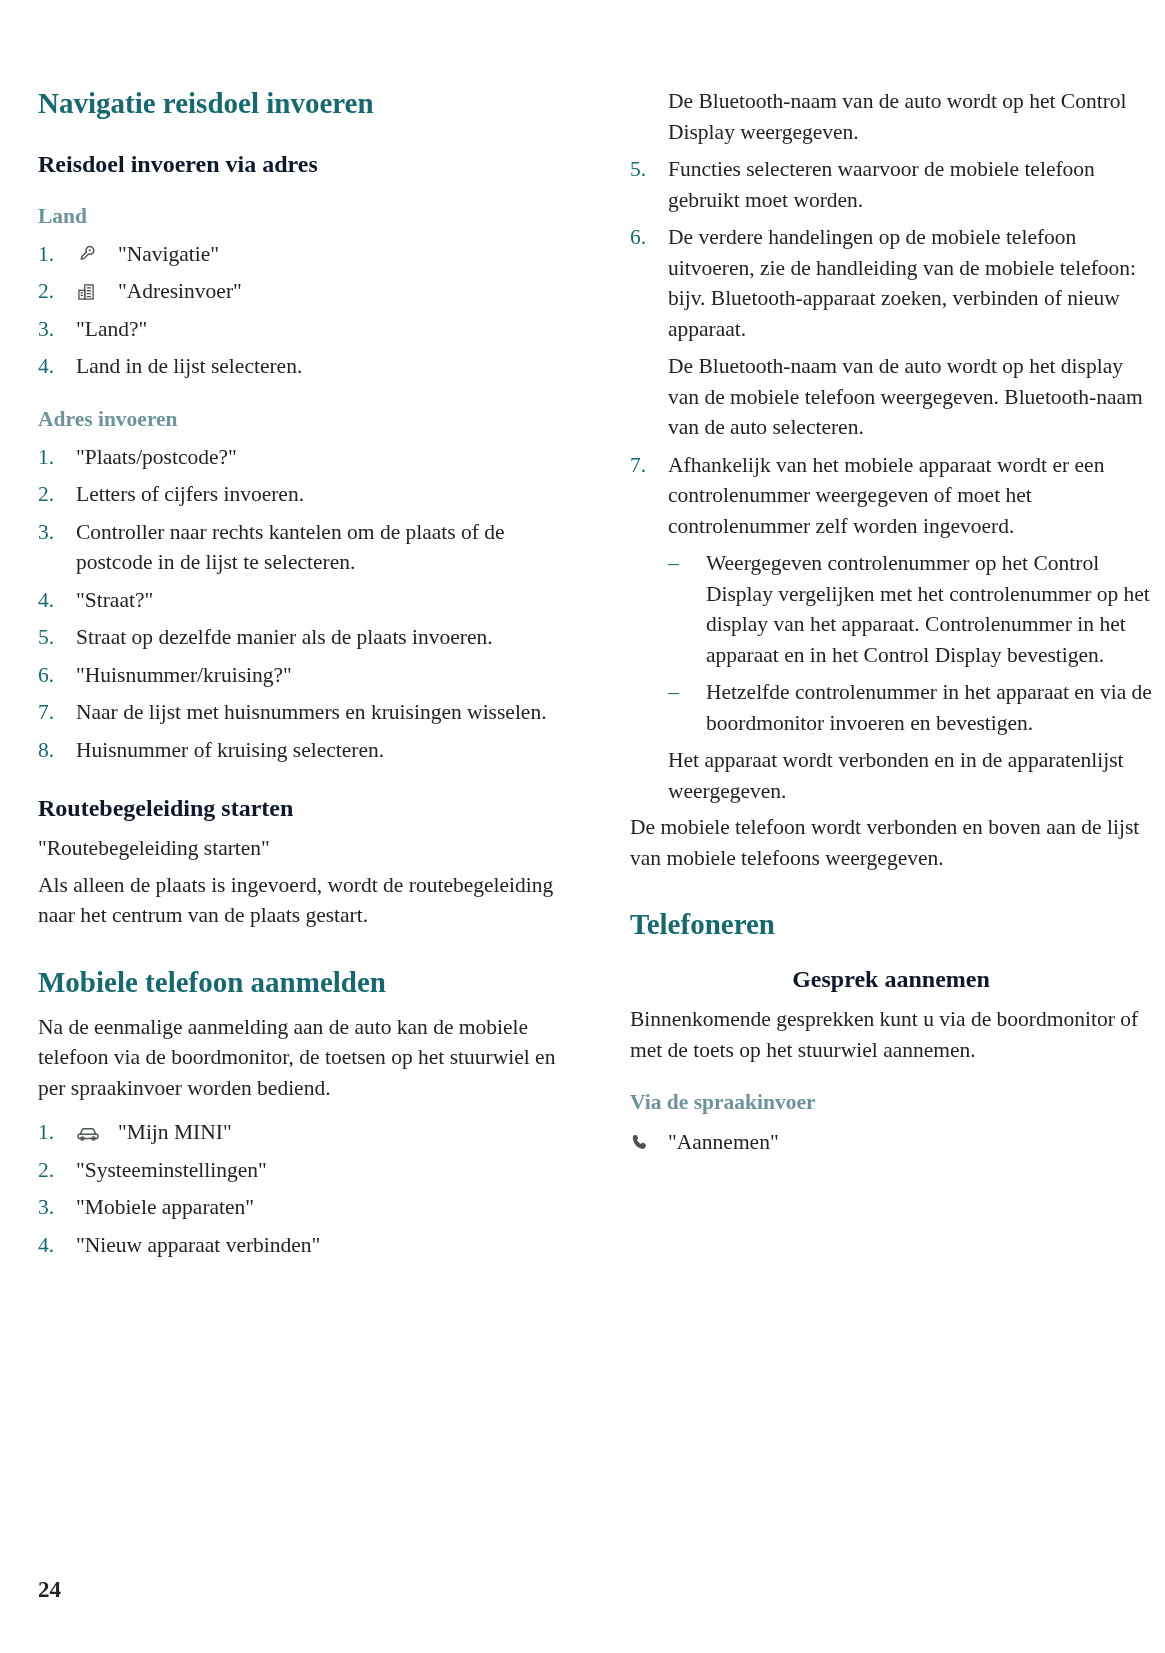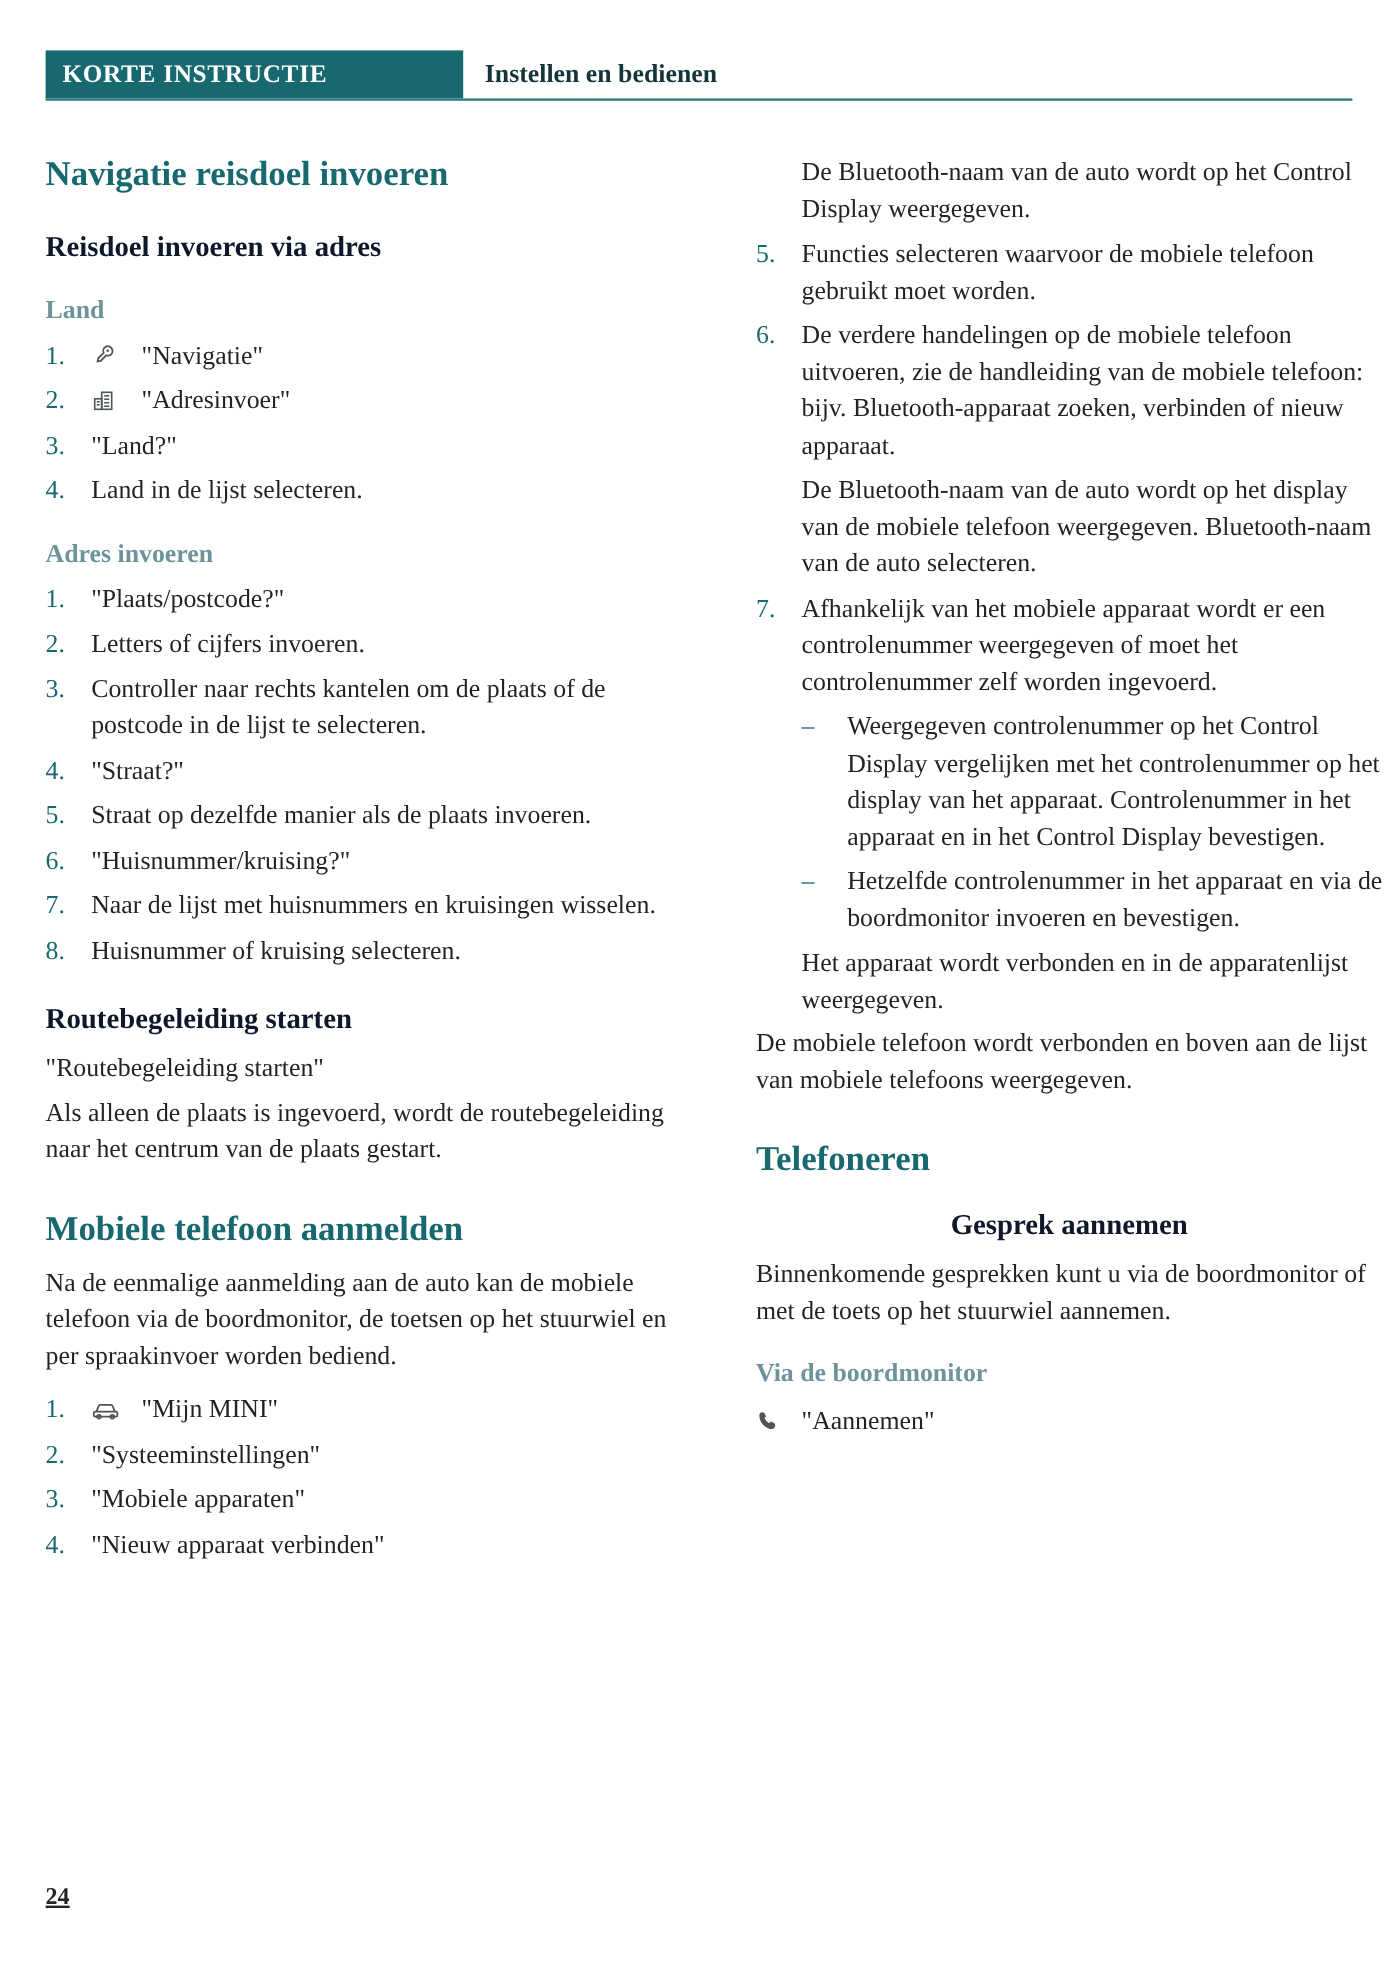--- a/index.html
+++ b/index.html
@@ -46,33 +46,29 @@
   .step .text { flex:1; }
 
   .dash-item { display:flex; margin:7px 0 7px 38px; font-size:21.5px; line-height:1.42; }
   .dash-item .dash { width:38px; flex:none; color:#17696f; }
   .dash-item .text { flex:1; }
 
   .icon-line { display:flex; margin:10px 0; font-size:21.5px; line-height:1.42; }
   .icon-line .licon { width:38px; flex:none; color:#4f5457; display:flex; align-items:center; }
 
   .footer-page {
-    position:absolute; left:38px; bottom:60px;
-    font-size:20px; font-weight:bold; color:#212427;text-decoration:underline;
+    position:absolute; left:38px; bottom:50px;
+    font-size:23px; font-weight:bold; color:#212427;
   }
 </style>
 </head>
 <body>
 
 <div class="page">
 
-  <div class="header-row">
-    <div class="badge">KORTE INSTRUCTIE</div>
-    <div class="header-title">Instellen en bedienen</div>
-  </div>
 
   <div class="columns">
 
     <section class="col">
 
       <h1 class="first">Navigatie reisdoel invoeren</h1>
       <h2>Reisdoel invoeren via adres</h2>
 
       <h3>Land</h3>
       <div>
@@ -208,21 +204,21 @@
         <span class="text">Hetzelfde controlenummer in het apparaat en via de boordmonitor invoeren en bevestigen.</span>
       </div>
 
       <p class="indented">Het apparaat wordt verbonden en in de apparatenlijst weergegeven.</p>
       <p>De mobiele telefoon wordt verbonden en boven aan de lijst van mobiele telefoons weergegeven.</p>
 
       <h1>Telefoneren</h1>
       <h2 class="first" style="margin-top:22px;">Gesprek aannemen</h2>
       <p>Binnenkomende gesprekken kunt u via de boordmonitor of met de toets op het stuurwiel aannemen.</p>
 
-      <h3>Via de boordmonitor</h3>
+      <h3>Via de spraakinvoer</h3>
       <div class="icon-line">
         <span class="licon">
           <svg width="19" height="19" viewBox="0 0 24 24" fill="currentColor">
               <path d="M4.2 3.2c2.3-1.4 4.2-.9 5.1.9l.9 1.9c.5 1-.4 2-1.4 2.5 1 2.4 2.9 4.3 5.3 5.3.5-1 1.5-1.9 2.5-1.4l1.9.9c1.8.9 2.3 2.8.9 5.1-.9 1.5-2.8 2-4.7 1.5C9.4 18.6 5.4 14.6 4 9.3 3.5 7.4 3.2 4.7 4.2 3.2z"></path>
             </svg>
         </span>
         <span class="text">"Aannemen"</span>
       </div>
 
     </section>

